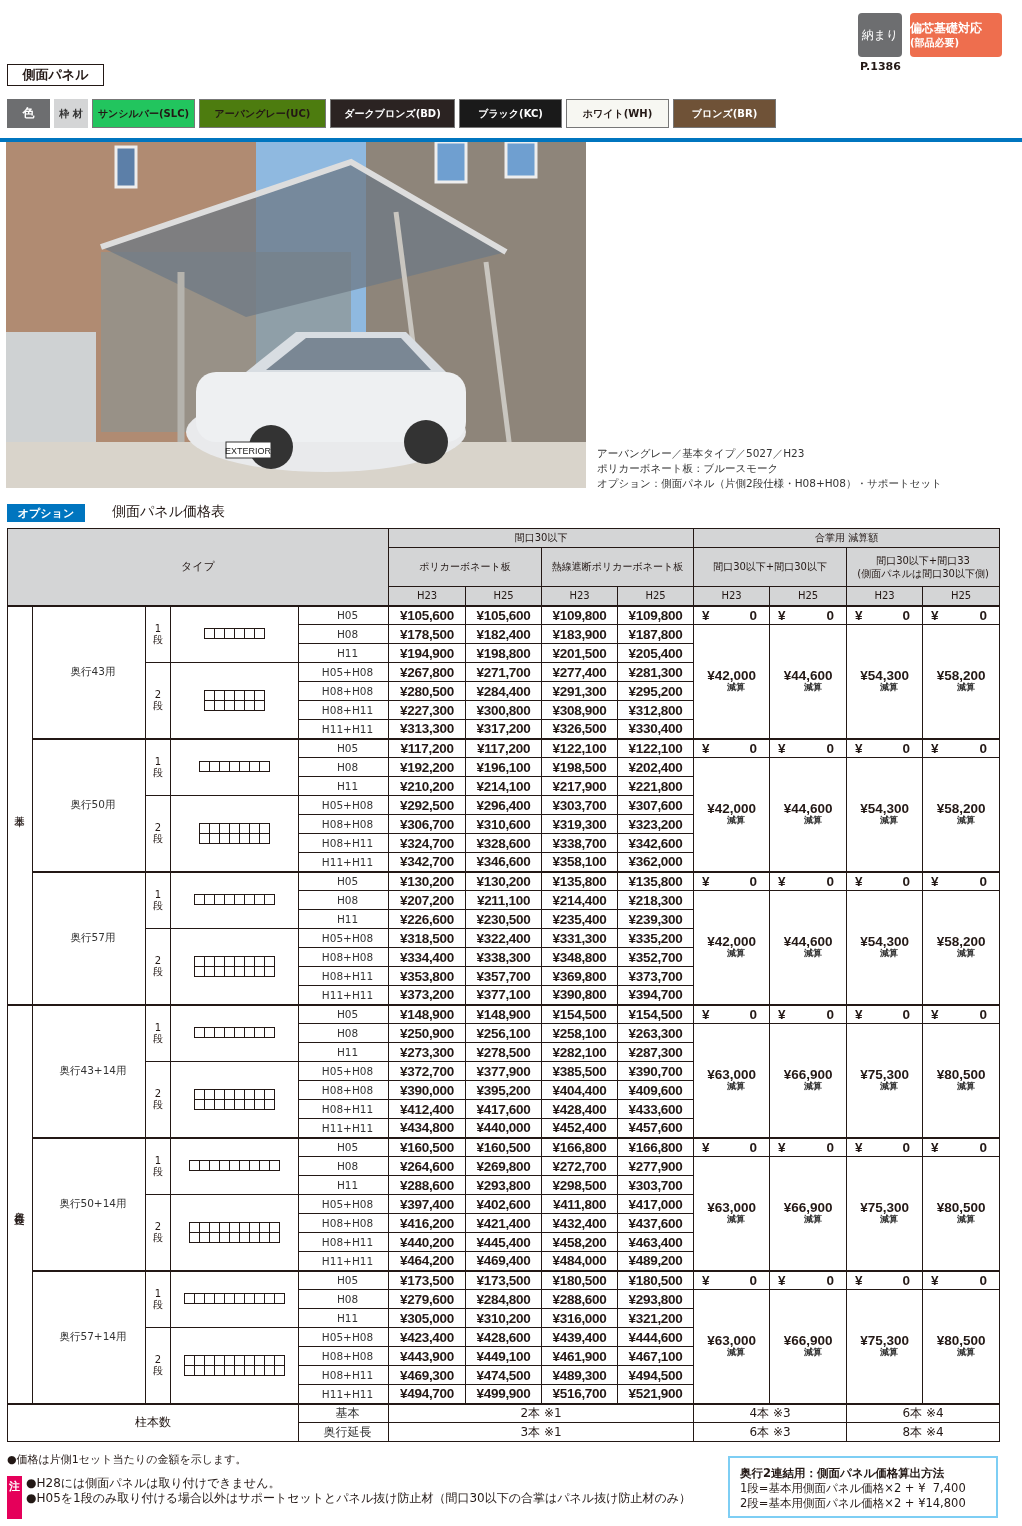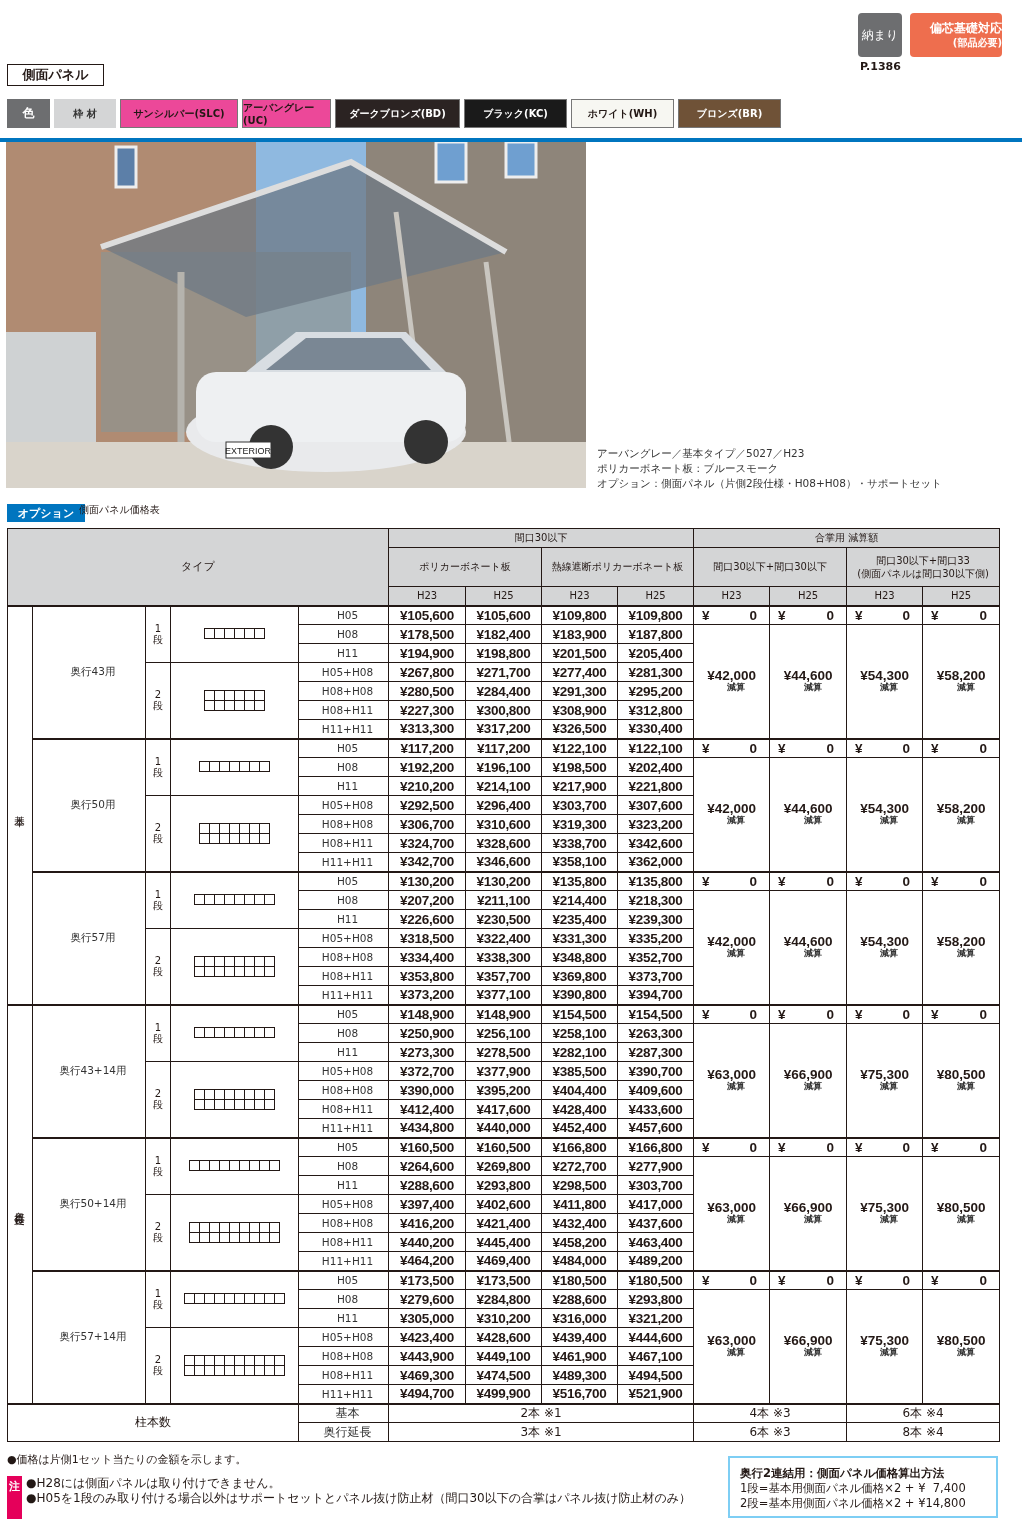--- a/index.html
+++ b/index.html
@@ -1,36 +1,36 @@
 <!DOCTYPE html>
 <html><head>
 <meta charset="utf-8">
 <style>
   * { box-sizing: border-box; margin: 0; padding: 0; }
   body { width: 1022px; height: 1526px; background: #fff; font-family: "DejaVu Sans", sans-serif; color: #231815; position: relative; overflow: hidden; }
   .abs { position: absolute; }
   
   .badge-osamari { left: 858px; top: 13px; width: 44px; height: 44px; background: #6d6e70; color: #fff; border-radius: 4px; font-size: 12px; display: flex; align-items: center; justify-content: center; }
-  .badge-henshin { left: 910px; top: 13px; width: 92px; height: 44px; background: #ee6e4e; color: #fff; border-radius: 4px; display: flex; flex-direction: column; align-items: flex-end; justify-content: center; font-weight: bold; }
+  .badge-henshin { left: 910px; top: 13px; width: 92px; height: 44px; background: #ee6e4e; color: #fff; border-radius: 4px; display: flex; flex-direction: column; align-items: flex-start; justify-content: center; font-weight: bold; }
   .badge-henshin .l1 { font-size: 12px; line-height: 15px; }
   .badge-henshin .l2 { font-size: 10px; line-height: 13px; }
   .page-ref { left: 860px; top: 60px; font-size: 11px; font-weight: bold; }
   .section-title { left: 7px; top: 64px; width: 97px; height: 22px; border: 1.5px solid #231815; font-size: 13px; display: flex; align-items: center; justify-content: center; font-weight: bold; }
   
   .color-row { left: 7px; top: 99px; height: 29px; display: flex; gap: 4px; }
   .chip { height: 29px; display: flex; align-items: center; justify-content: center; font-size: 10px; font-weight: bold; border: 1px solid #777; }
   .chip.color-label { width: 43px; background: #6d6e70; color: #fff; border: none; font-size: 12px; }
-  .chip.frame-label { width: 62px; background: #d4d5d6; color: #333; border: none; }
+  .chip.frame-label { width: 34px; background: #d4d5d6; color: #333; border: none; }
   .blue-rule { left: 0; top: 138px; width: 1022px; height: 4px; background: #0075bf; }
   
   .photo { left: 6px; top: 142px; width: 580px; height: 346px; overflow: hidden; background: linear-gradient(#7eaed8 0%, #9cc1e2 40%, #c8c1b4 60%, #ddd8cf 100%); }
   .caption { left: 597px; top: 446px; font-size: 10.5px; line-height: 15px; color: #333; }
   
   .opt-tag { left: 7px; top: 504px; width: 78px; height: 18px; background: #0075bf; color: #fff; font-size: 11px; display: flex; align-items: center; justify-content: center; font-weight: bold; }
-  .opt-title { left: 79px; top: 503px; font-size: 10px; }
+  .opt-title { left: 112px; top: 503px; font-size: 14px; }
   
   table { position: absolute; left: 7px; top: 528px; width: 992px; border-collapse: collapse; table-layout: fixed; font-size: 10px; }
   td, th { border: 1px solid #231815; text-align: center; vertical-align: middle; padding: 0; font-weight: normal; }
   th { background: #d4d5d6; }
   .thick-top td { border-top: 2.5px solid #231815; }
   .price { font-family: "Liberation Sans", sans-serif; font-weight: bold; font-size: 13.5px; letter-spacing: -0.3px; height: 19px; }
   .zero { font-family: "Liberation Sans", sans-serif; font-weight: bold; font-size: 13.5px; }
   .zero span { display: flex; justify-content: space-between; padding: 0 12px 0 8px; }
   .deduct { font-family: "Liberation Sans", sans-serif; font-weight: bold; font-size: 13.5px; }
   .deduct .d-label { display: block; font-size: 9px; text-align: right; padding-right: 24px; margin-top: -2px; color: #333; }
@@ -55,22 +55,22 @@
   <span class="l1">偏芯基礎対応</span>
   <span class="l2">(部品必要)</span>
 </div>
 <div class="abs page-ref">P.1386</div>
 <div class="abs section-title">側面パネル</div>
 
 <div class="abs color-row">
   <div class="chip color-label">色</div>
   <div class="chip frame-label">枠 材</div>
   <div id="swatches" style="display:flex;gap:4px;">
-      <div class="chip" style="width: 118px; background: #ec4899; color: rgb(35, 24, 21);">サンシルバー(SLC)</div>
-      <div class="chip" style="width: 89px; background: #ec4899; color: rgb(35, 24, 21);">アーバングレー(UC)</div>
+      <div class="chip" style="width: 103px; background: #22c55e; color: rgb(35, 24, 21);">サンシルバー(SLC)</div>
+      <div class="chip" style="width: 127px; background: #4d7c0f; color: rgb(35, 24, 21);">アーバングレー(UC)</div>
       <div class="chip" style="width: 125px; background: rgb(43, 35, 34); color: rgb(255, 255, 255);">ダークブロンズ(BD)</div>
       <div class="chip" style="width: 103px; background: rgb(26, 26, 26); color: rgb(255, 255, 255);">ブラック(KC)</div>
       <div class="chip" style="width: 103px; background: rgb(247, 247, 242); color: rgb(35, 24, 21);">ホワイト(WH)</div>
       <div class="chip" style="width: 103px; background: rgb(111, 82, 55); color: rgb(255, 255, 255);">ブロンズ(BR)</div>
     </div>
 </div>
 <div class="abs blue-rule"></div>
 
 <div class="abs photo">
   <svg width="580" height="346" viewBox="0 0 580 346">

